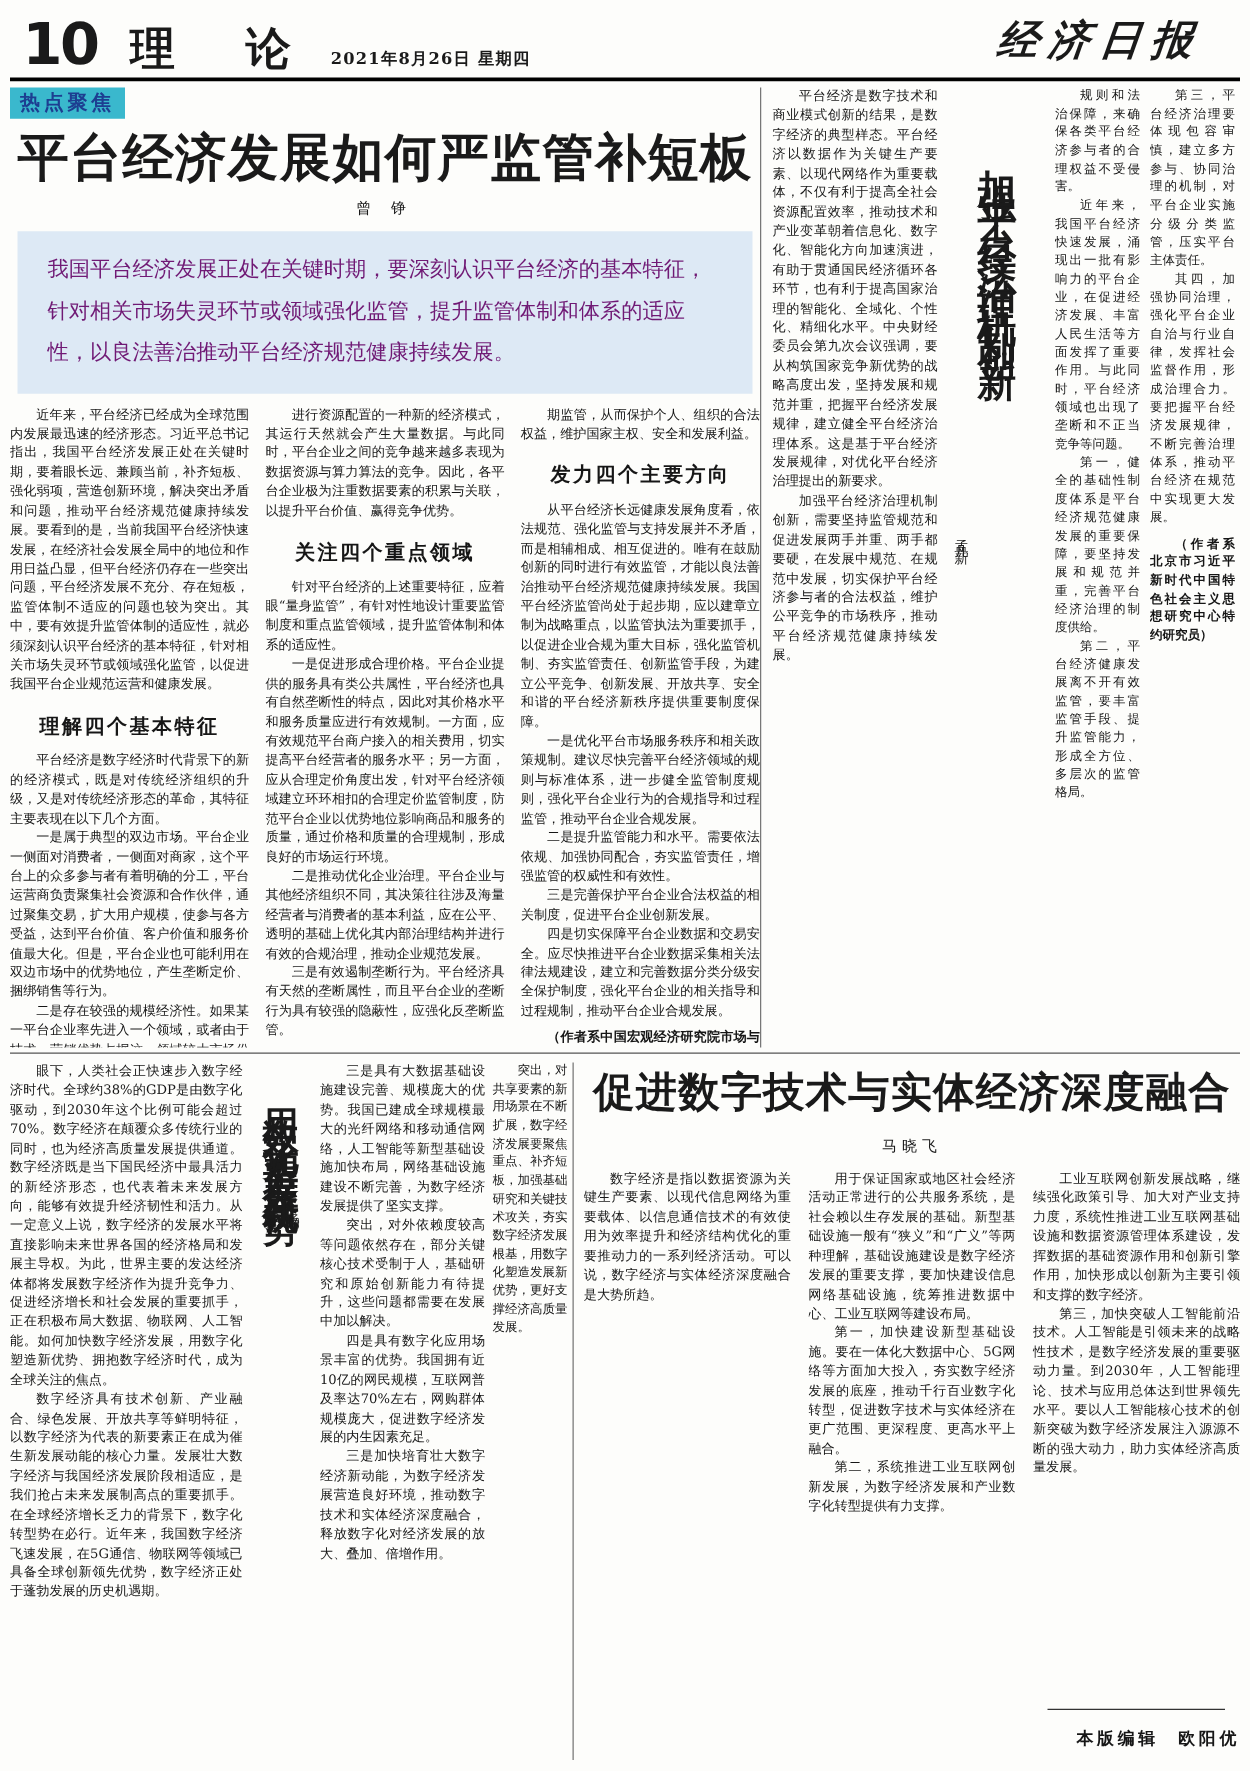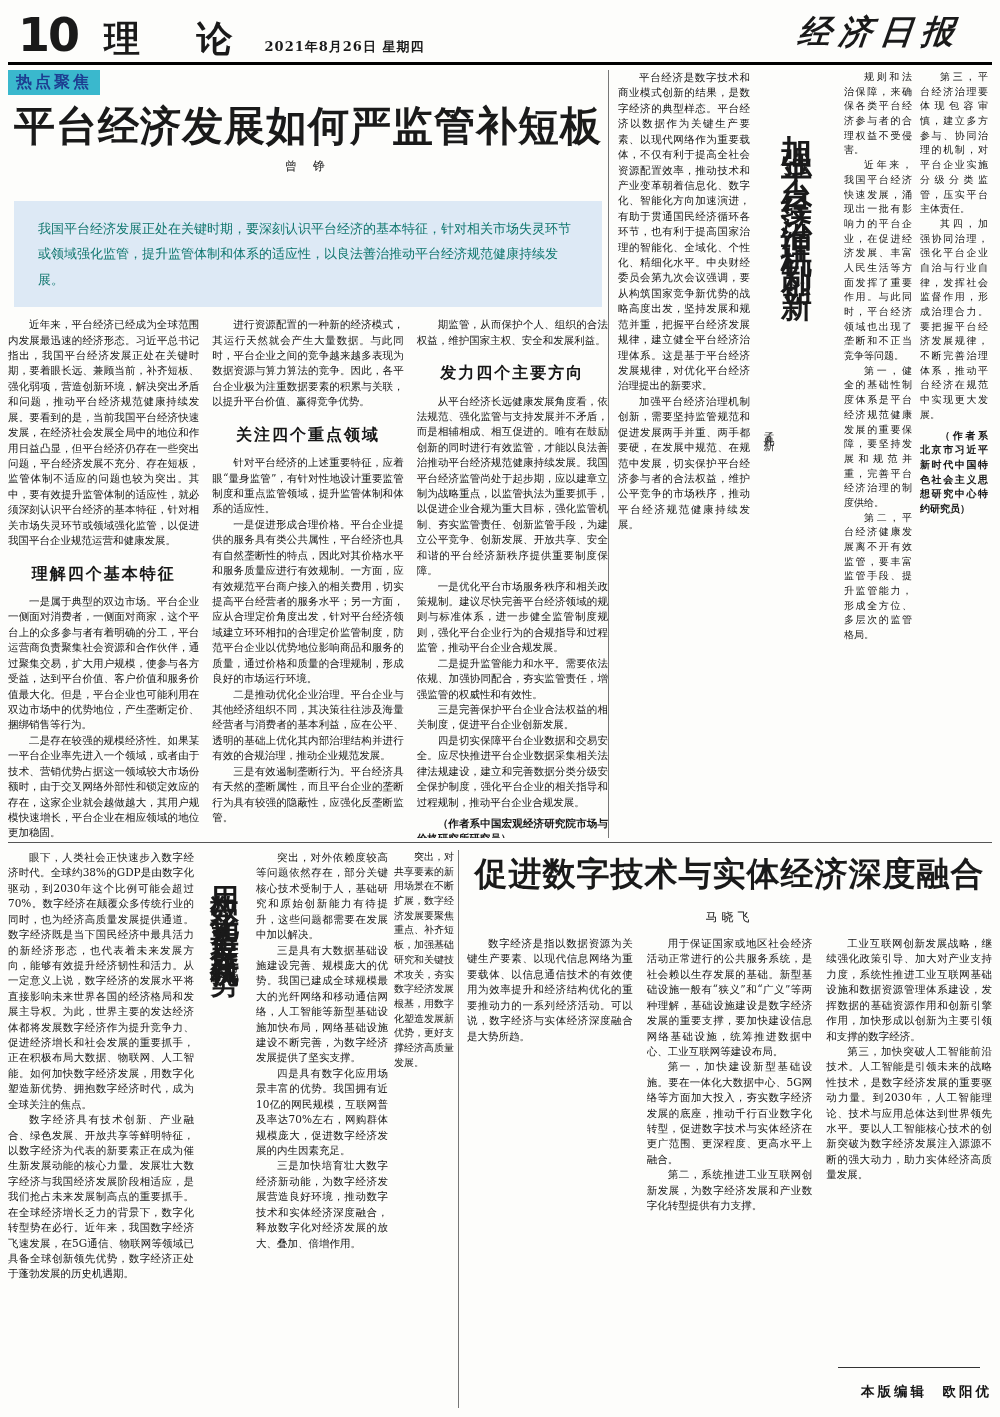--- a/index.html
+++ b/index.html
@@ -26,21 +26,21 @@
   .note { font-weight:bold; margin-top:6px; }
   .vdiv { width:1px; background:#777; align-self:stretch; }
   
   .top-section { position:absolute; top:70px; left:8px; right:8px; height:768px; display:flex; }
   .main-article { width:600px; display:flex; flex-direction:column; }
   .tag { display:inline-block; align-self:flex-start; font-family:"DejaVu Sans","Liberation Sans",sans-serif;
          font-weight:bold; font-size:16px; padding:2px 8px; letter-spacing:3px; }
   .main-headline { font-family:"DejaVu Sans","Liberation Sans",sans-serif; font-weight:bold; font-size:41px;
                    letter-spacing:1px; text-align:center; line-height:1.15; margin-top:8px; white-space:nowrap; }
   .byline { text-align:center; font-size:12px; letter-spacing:6px; margin:8px 0 10px; }
-  .intro-box { margin:16px 6px 10px; padding:15px 24px; font-size:13px; line-height:1.95; color:#0f766e; }
+  .intro-box { margin:0 6px 10px; padding:15px 24px; font-size:17px; line-height:1.95; color:#701a75; }
   .main-cols { display:flex; gap:13px; flex:1; overflow:hidden; }
   .main-col { flex:1; }
   
   .gov-article { flex:1; display:flex; margin-left:9px; gap:8px; }
   .gov-colA { width:132px; }
   .gov-headblock { width:78px; position:relative; display:flex; justify-content:center; }
   .gov-headline { writing-mode:vertical-rl; font-family:"DejaVu Sans","Liberation Sans",sans-serif;
                   font-weight:bold; font-size:31px; letter-spacing:14px; margin-top:40px; }
   .gov-author { position:absolute; left:2px; top:46%; writing-mode:vertical-rl; font-size:11px; letter-spacing:4px; }
   .gov-colB, .gov-colC { width:68px; font-size:10px; }
@@ -85,20 +85,21 @@
 
     <div class="main-article">
       <span class="tag" id="hotspot-tag" style="background: rgb(58, 184, 205); color: rgb(29, 62, 145);">热点聚焦</span>
       <h1 class="main-headline">平台经济发展如何严监管补短板</h1>
       <div class="byline">曾  铮</div>
       <div class="intro-box" id="intro-box" style="background: rgb(221, 233, 245);">我国平台经济发展正处在关键时期，要深刻认识平台经济的基本特征，针对相关市场失灵环节或领域强化监管，提升监管体制和体系的适应性，以良法善治推动平台经济规范健康持续发展。</div>
       <div class="main-cols body-txt">
         <div class="main-col">
           <p>近年来，平台经济已经成为全球范围内发展最迅速的经济形态。习近平总书记指出，我国平台经济发展正处在关键时期，要着眼长远、兼顾当前，补齐短板、强化弱项，营造创新环境，解决突出矛盾和问题，推动平台经济规范健康持续发展。要看到的是，当前我国平台经济快速发展，在经济社会发展全局中的地位和作用日益凸显，但平台经济仍存在一些突出问题，平台经济发展不充分、存在短板，监管体制不适应的问题也较为突出。其中，要有效提升监管体制的适应性，就必须深刻认识平台经济的基本特征，针对相关市场失灵环节或领域强化监管，以促进我国平台企业规范运营和健康发展。</p>
           <div class="subhead">理解四个基本特征</div>
+          <p>平台经济是数字经济时代背景下的新的经济模式，既是对传统经济组织的升级，又是对传统经济形态的革命，其特征主要表现在以下几个方面。</p>
           <p>一是属于典型的双边市场。平台企业一侧面对消费者，一侧面对商家，这个平台上的众多参与者有着明确的分工，平台运营商负责聚集社会资源和合作伙伴，通过聚集交易，扩大用户规模，使参与各方受益，达到平台价值、客户价值和服务价值最大化。但是，平台企业也可能利用在双边市场中的优势地位，产生垄断定价、捆绑销售等行为。</p>
           <p>二是存在较强的规模经济性。如果某一平台企业率先进入一个领域，或者由于技术、营销优势占据这一领域较大市场份额时，由于交叉网络外部性和锁定效应的存在，这家企业就会越做越大，其用户规模快速增长，平台企业在相应领域的地位更加稳固。</p>
         </div>
         <div class="main-col">
           <p>进行资源配置的一种新的经济模式，其运行天然就会产生大量数据。与此同时，平台企业之间的竞争越来越多表现为数据资源与算力算法的竞争。因此，各平台企业极为注重数据要素的积累与关联，以提升平台价值、赢得竞争优势。</p>
           <div class="subhead">关注四个重点领域</div>
           <p>针对平台经济的上述重要特征，应着眼“量身监管”，有针对性地设计重要监管制度和重点监管领域，提升监管体制和体系的适应性。</p>
           <p>一是促进形成合理价格。平台企业提供的服务具有类公共属性，平台经济也具有自然垄断性的特点，因此对其价格水平和服务质量应进行有效规制。一方面，应有效规范平台商户接入的相关费用，切实提高平台经营者的服务水平；另一方面，应从合理定价角度出发，针对平台经济领域建立环环相扣的合理定价监管制度，防范平台企业以优势地位影响商品和服务的质量，通过价格和质量的合理规制，形成良好的市场运行环境。</p>
           <p>二是推动优化企业治理。平台企业与其他经济组织不同，其决策往往涉及海量经营者与消费者的基本利益，应在公平、透明的基础上优化其内部治理结构并进行有效的合规治理，推动企业规范发展。</p>
           <p>三是有效遏制垄断行为。平台经济具有天然的垄断属性，而且平台企业的垄断行为具有较强的隐蔽性，应强化反垄断监管。</p>
@@ -151,22 +152,22 @@
         <p>数字经济具有技术创新、产业融合、绿色发展、开放共享等鲜明特征，以数字经济为代表的新要素正在成为催生新发展动能的核心力量。发展壮大数字经济与我国经济发展阶段相适应，是我们抢占未来发展制高点的重要抓手。在全球经济增长乏力的背景下，数字化转型势在必行。近年来，我国数字经济飞速发展，在5G通信、物联网等领域已具备全球创新领先优势，数字经济正处于蓬勃发展的历史机遇期。</p>
       </div>
       <div class="dg-headblock">
         <div class="dg-headline">用数字化塑造发展新优势</div>
         <div class="dg-authors">
           <span>张丽琴</span>
           <span>杨光宇</span>
         </div>
       </div>
       <div class="dg-col3 body-txt">
+        <p>三是具有大数据基础设施建设完善、规模庞大的优势。我国已建成全球规模最大的光纤网络和移动通信网络，人工智能等新型基础设施加快布局，网络基础设施建设不断完善，为数字经济发展提供了坚实支撑。</p>
         <p>突出，对外依赖度较高等问题依然存在，部分关键核心技术受制于人，基础研究和原始创新能力有待提升，这些问题都需要在发展中加以解决。</p>
-        <p>三是具有大数据基础设施建设完善、规模庞大的优势。我国已建成全球规模最大的光纤网络和移动通信网络，人工智能等新型基础设施加快布局，网络基础设施建设不断完善，为数字经济发展提供了坚实支撑。</p>
         <p>四是具有数字化应用场景丰富的优势。我国拥有近10亿的网民规模，互联网普及率达70%左右，网购群体规模庞大，促进数字经济发展的内生因素充足。</p>
         <p>三是加快培育壮大数字经济新动能，为数字经济发展营造良好环境，推动数字技术和实体经济深度融合，释放数字化对经济发展的放大、叠加、倍增作用。</p>
       </div>
       <div class="dg-col4 body-txt">
         <p>突出，对共享要素的新用场景在不断扩展，数字经济发展要聚焦重点、补齐短板，加强基础研究和关键技术攻关，夯实数字经济发展根基，用数字化塑造发展新优势，更好支撑经济高质量发展。</p>
       </div>
     </div>
 
     <div class="vdiv"></div>
 

